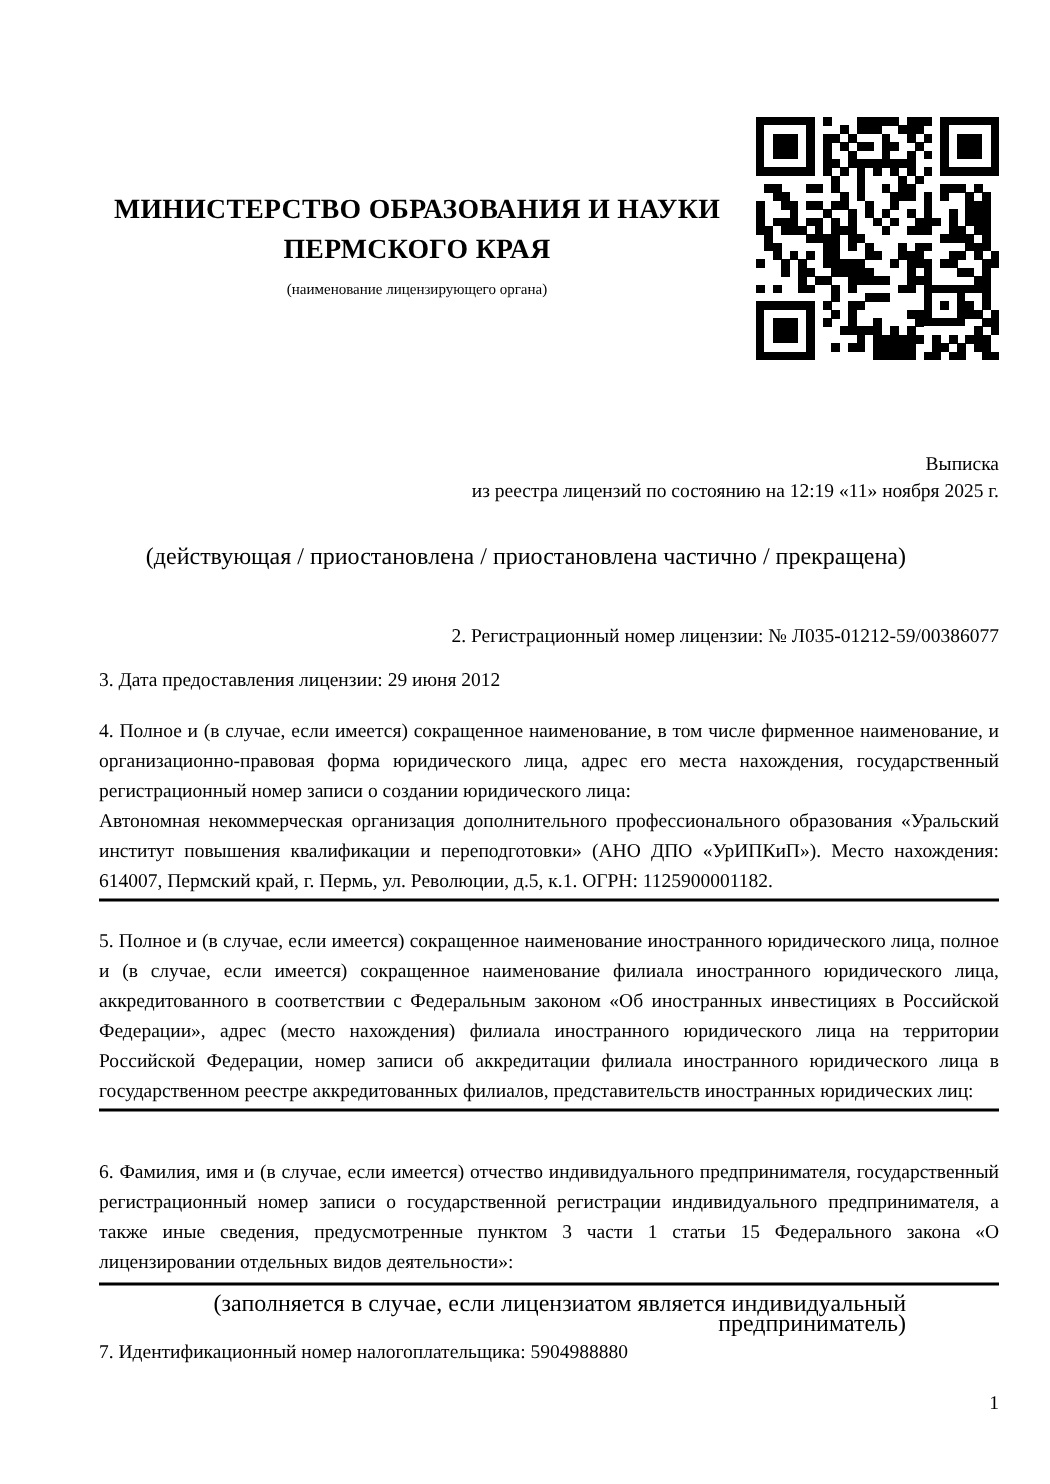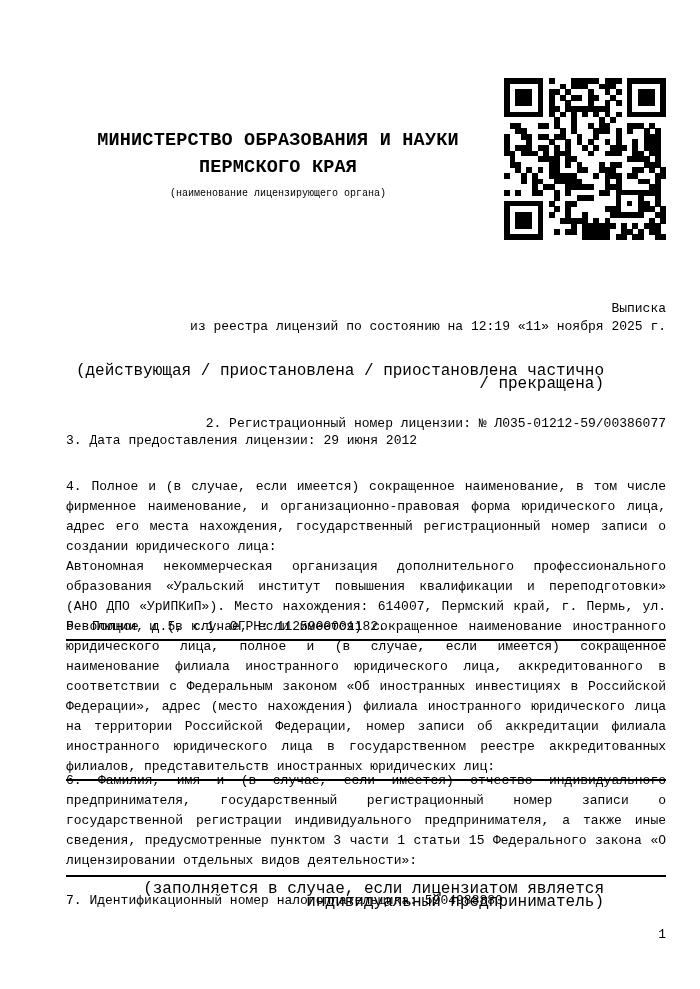--- a/index.html
+++ b/index.html
@@ -1,33 +1,33 @@
 <!DOCTYPE html>
 <html><head>
 <meta charset="utf-8">
 <style>
   html,body{margin:0;padding:0;background:#fff;}
   .page{position:relative;width:700px;height:989px;background:#fff;color:#000;
-        font-family:Liberation Mono, monospace;overflow:hidden;}
+        font-family:Liberation Serif, serif;overflow:hidden;}
   .abs{position:absolute;}
   .col{left:66px;width:600px;}
   .body{font-size:13px;line-height:20px;margin:0;hyphens:none;}
   .just{text-align:justify;}
   .caption{font-size:16px;line-height:13px;margin:0;}
   .centerv{text-align:right;margin-right:62px;}
   .rule{height:0;border-top:2px solid #000;margin-top:2px;}
   .header{top:127px;left:66px;width:424px;text-align:center;}
   .header .t{font-size:18.5px;font-weight:bold;line-height:27px;letter-spacing:.2px;}
   .header .c{font-size:10px;line-height:13px;margin-top:6px;}
   .qr{top:78px;left:504px;width:162px;height:162px;}
   .qr svg{display:block;width:162px;height:162px;}
   .vypiska{top:300px;}
   .vypiska .l{font-size:13px;line-height:18px;}
   .s1{top:364px;} .s1 .caption{margin-top:1px;}
-  .s2{top:414px;text-align:right;} .s3{top:431px;}
+  .s2{top:414px;text-align:right;} .s3{top:443px;}
   .s4{top:477px;} .s4 .caption{margin-top:2px;}
   .s5{top:617px;} .s5 .caption{margin-top:8px;}
   .s6{top:771px;} .s6 .rule{margin-top:4px;} .s6 .caption{margin-top:6px;}
   .s7{top:891px;}
   .pagenum{top:925px;font-size:13px;line-height:20px;}
 </style>
 </head>
 <body>
 
 <div class="page">

